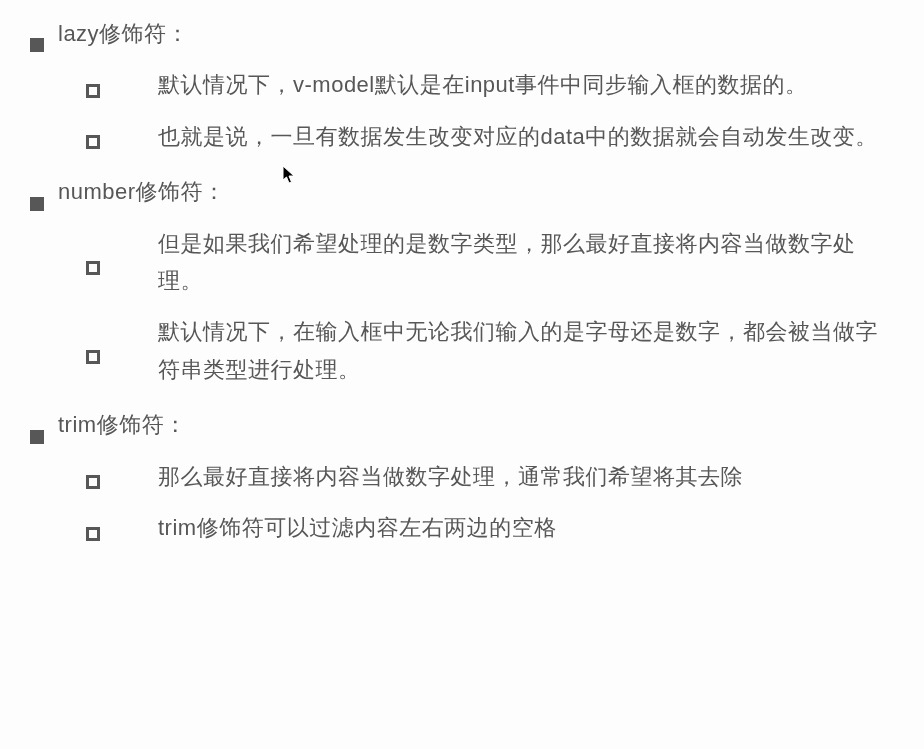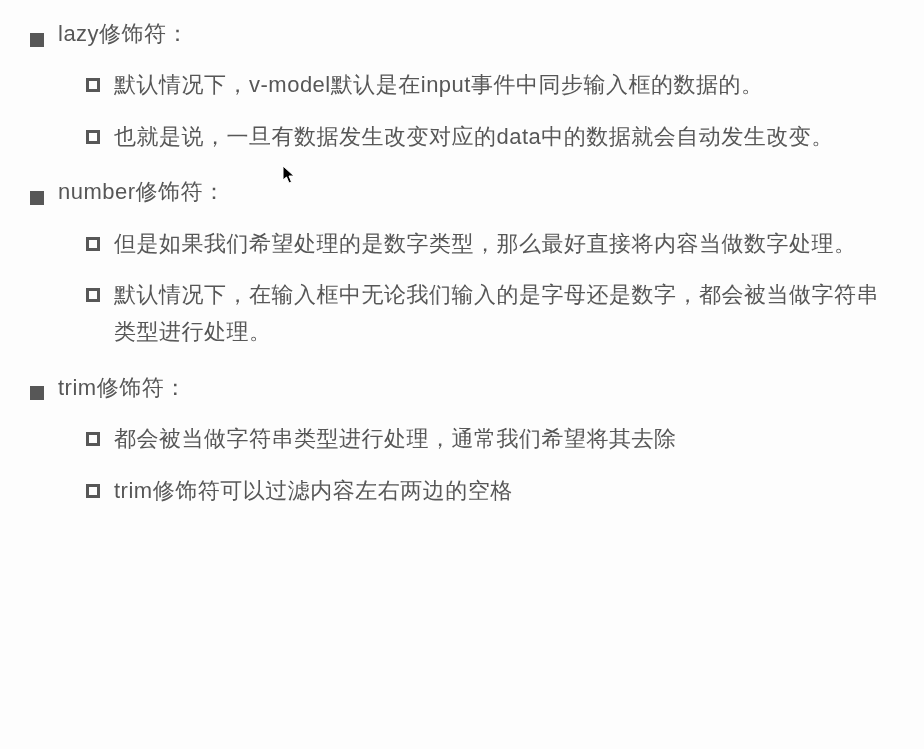--- a/index.html
+++ b/index.html
@@ -16,41 +16,42 @@
     color: #575757;
     font-size: 22px;
     line-height: 1.7;
     letter-spacing: 0.5px;
   }
   .section {
     margin-bottom: 18px;
   }
   .h1row {
     display: flex;
-    align-items: center;
+    align-items: flex-end;
     margin-bottom: 14px;
   }
   .h1row .square {
     width: 14px;
     height: 14px;
     background: #575757;
     flex-shrink: 0;
     margin-top: 12px;
     margin-right: 14px;
   }
   .h1row .label {
     font-weight: 400;
   }
   .subitems {
     margin-left: 56px;
   }
   .subrow {
     display: flex;
-    align-items: flex-start;
+    align-items: center;
     margin-bottom: 14px;
+    gap: 44px;
   }
   .subrow .hollow {
     width: 14px;
     height: 14px;
     box-sizing: border-box;
     border: 3px solid #575757;
     background: #fdfdfd;
     flex-shrink: 0;
     margin-top: 12px;
     margin-right: 14px;
@@ -103,21 +104,21 @@
 </div>
 
 <div class="section">
   <div class="h1row">
     <span class="square"></span>
     <span class="label">trim修饰符：</span>
   </div>
   <div class="subitems">
     <div class="subrow">
       <span class="hollow"></span>
-      <span class="text">都会被当做字符串类型进行处理，通常我们希望将其去除</span>
+      <span class="text">那么最好直接将内容当做数字处理，通常我们希望将其去除</span>
     </div>
     <div class="subrow">
       <span class="hollow"></span>
       <span class="text">trim修饰符可以过滤内容左右两边的空格</span>
     </div>
   </div>
 </div>
 
 <svg class="cursor" width="16" height="20" viewBox="0 0 16 20">
   <path d="M1 1 L1 15 L4.5 12 L7 18 L9.5 17 L7 11 L12 11 Z" fill="#000" stroke="#fff" stroke-width="1"></path>

